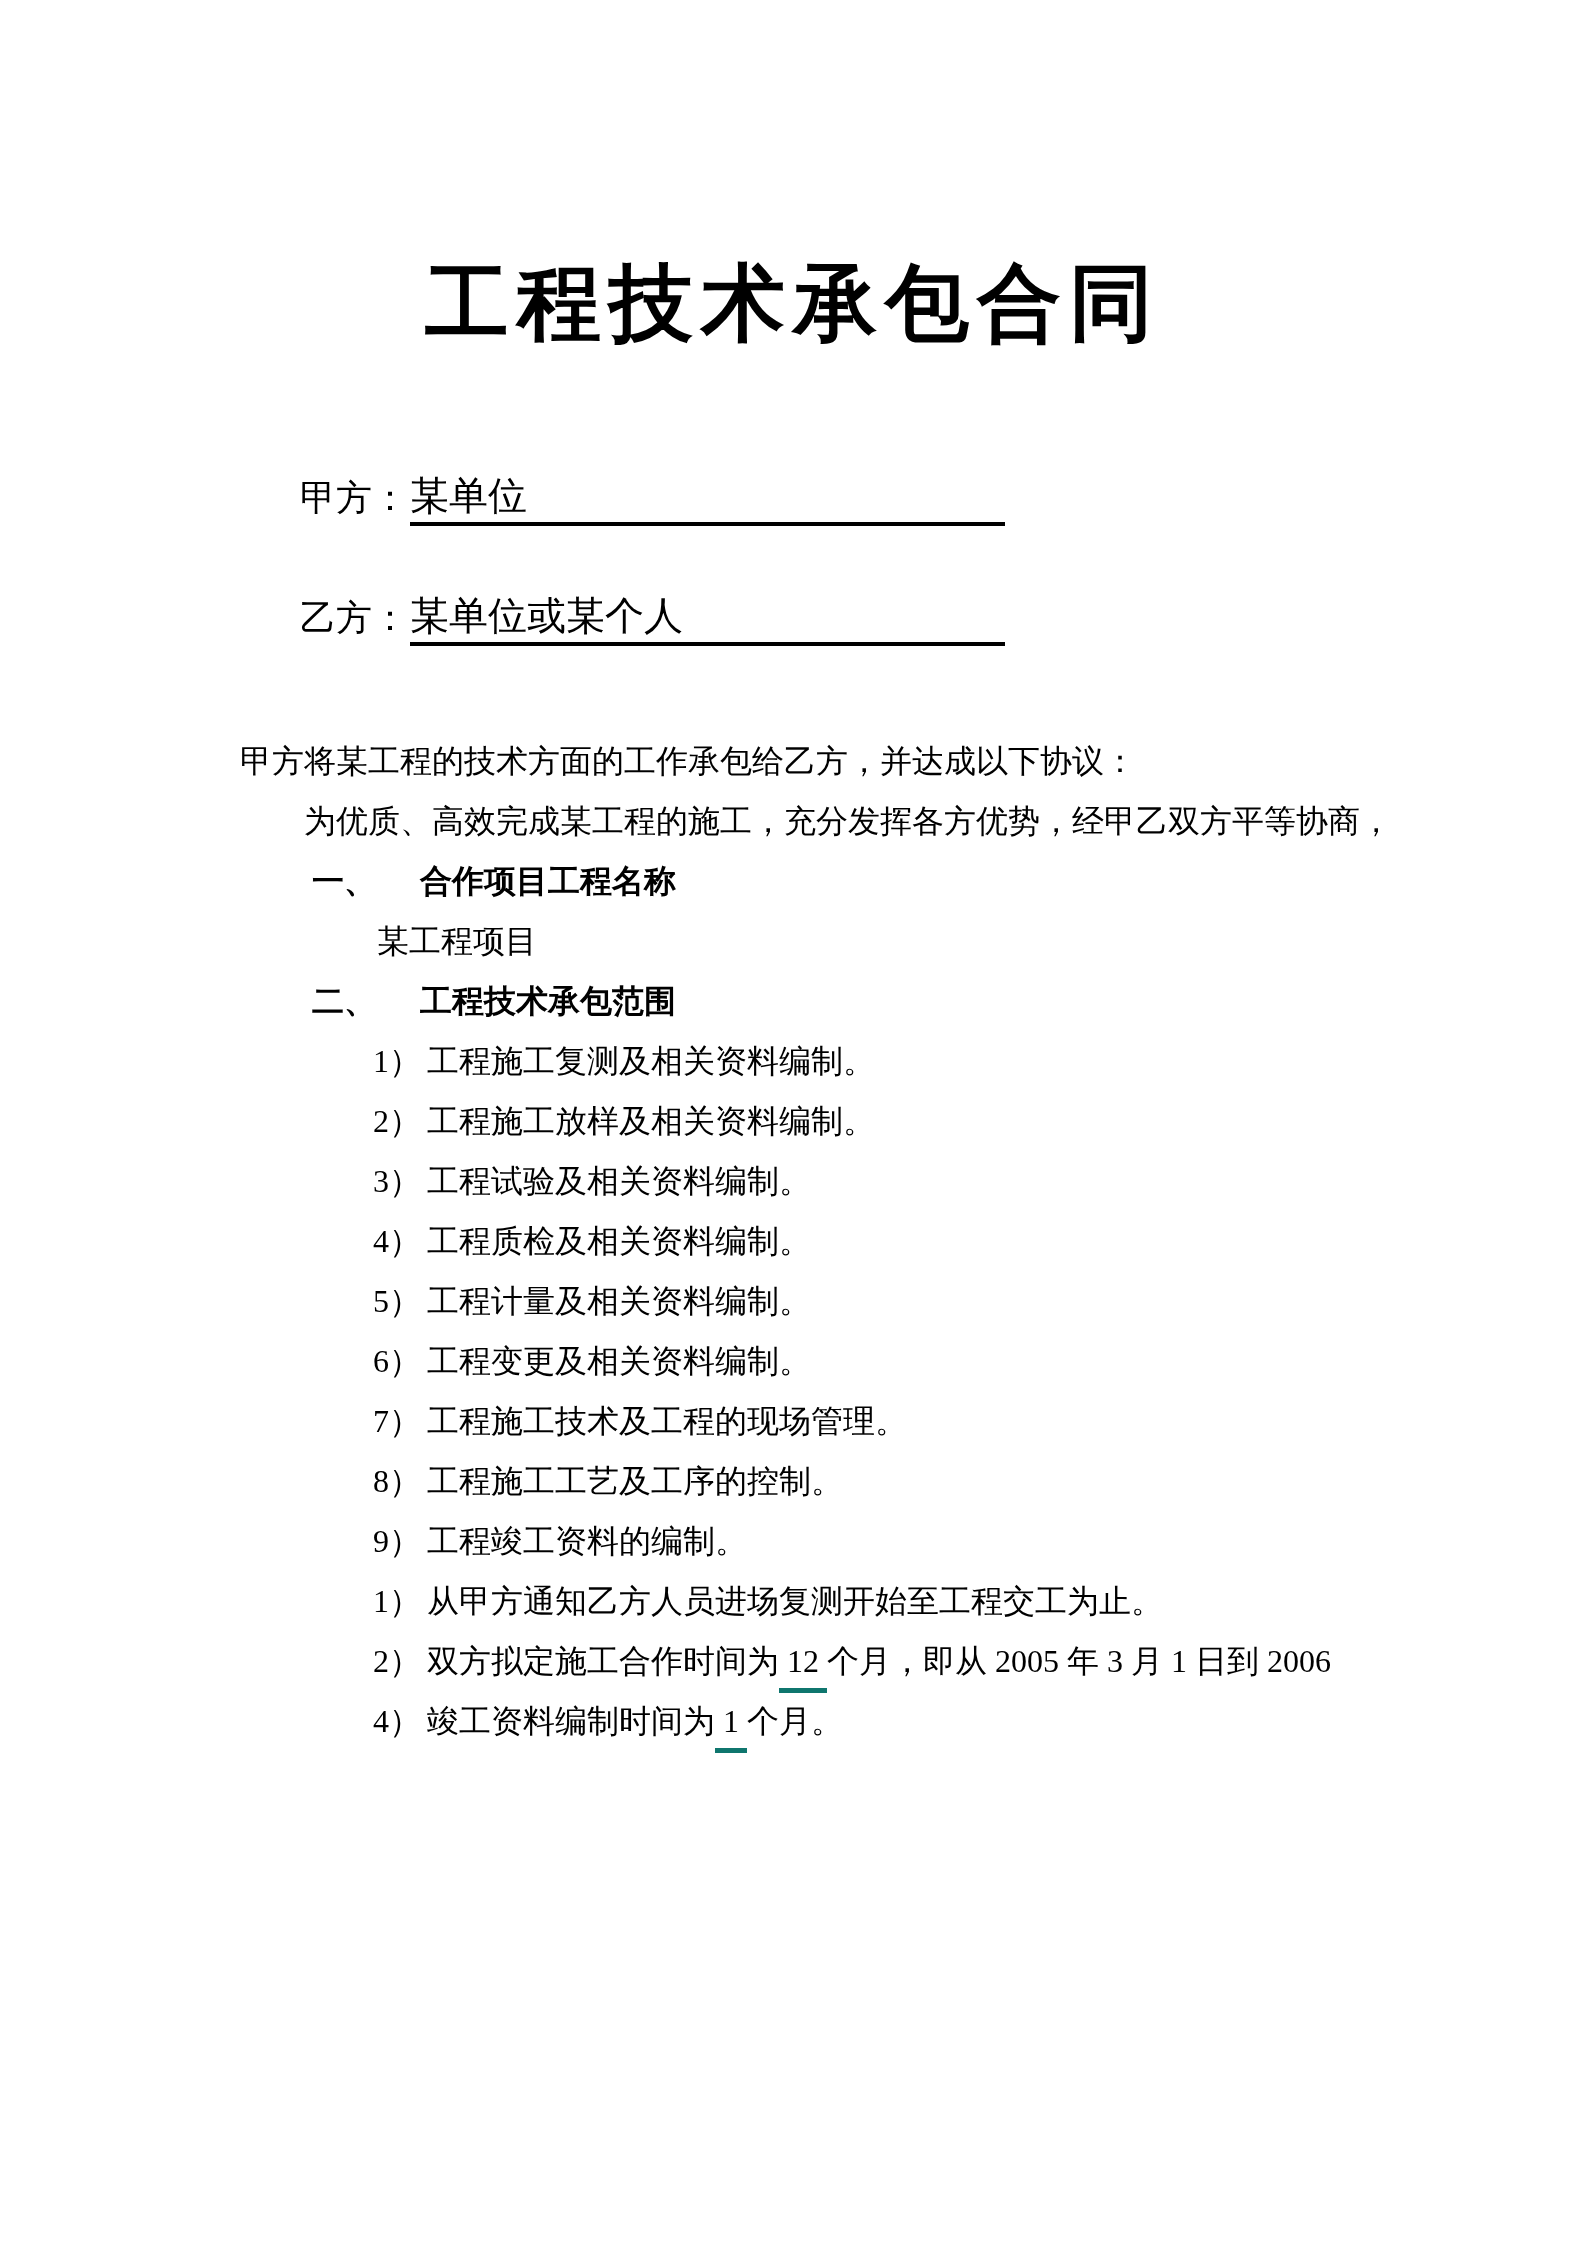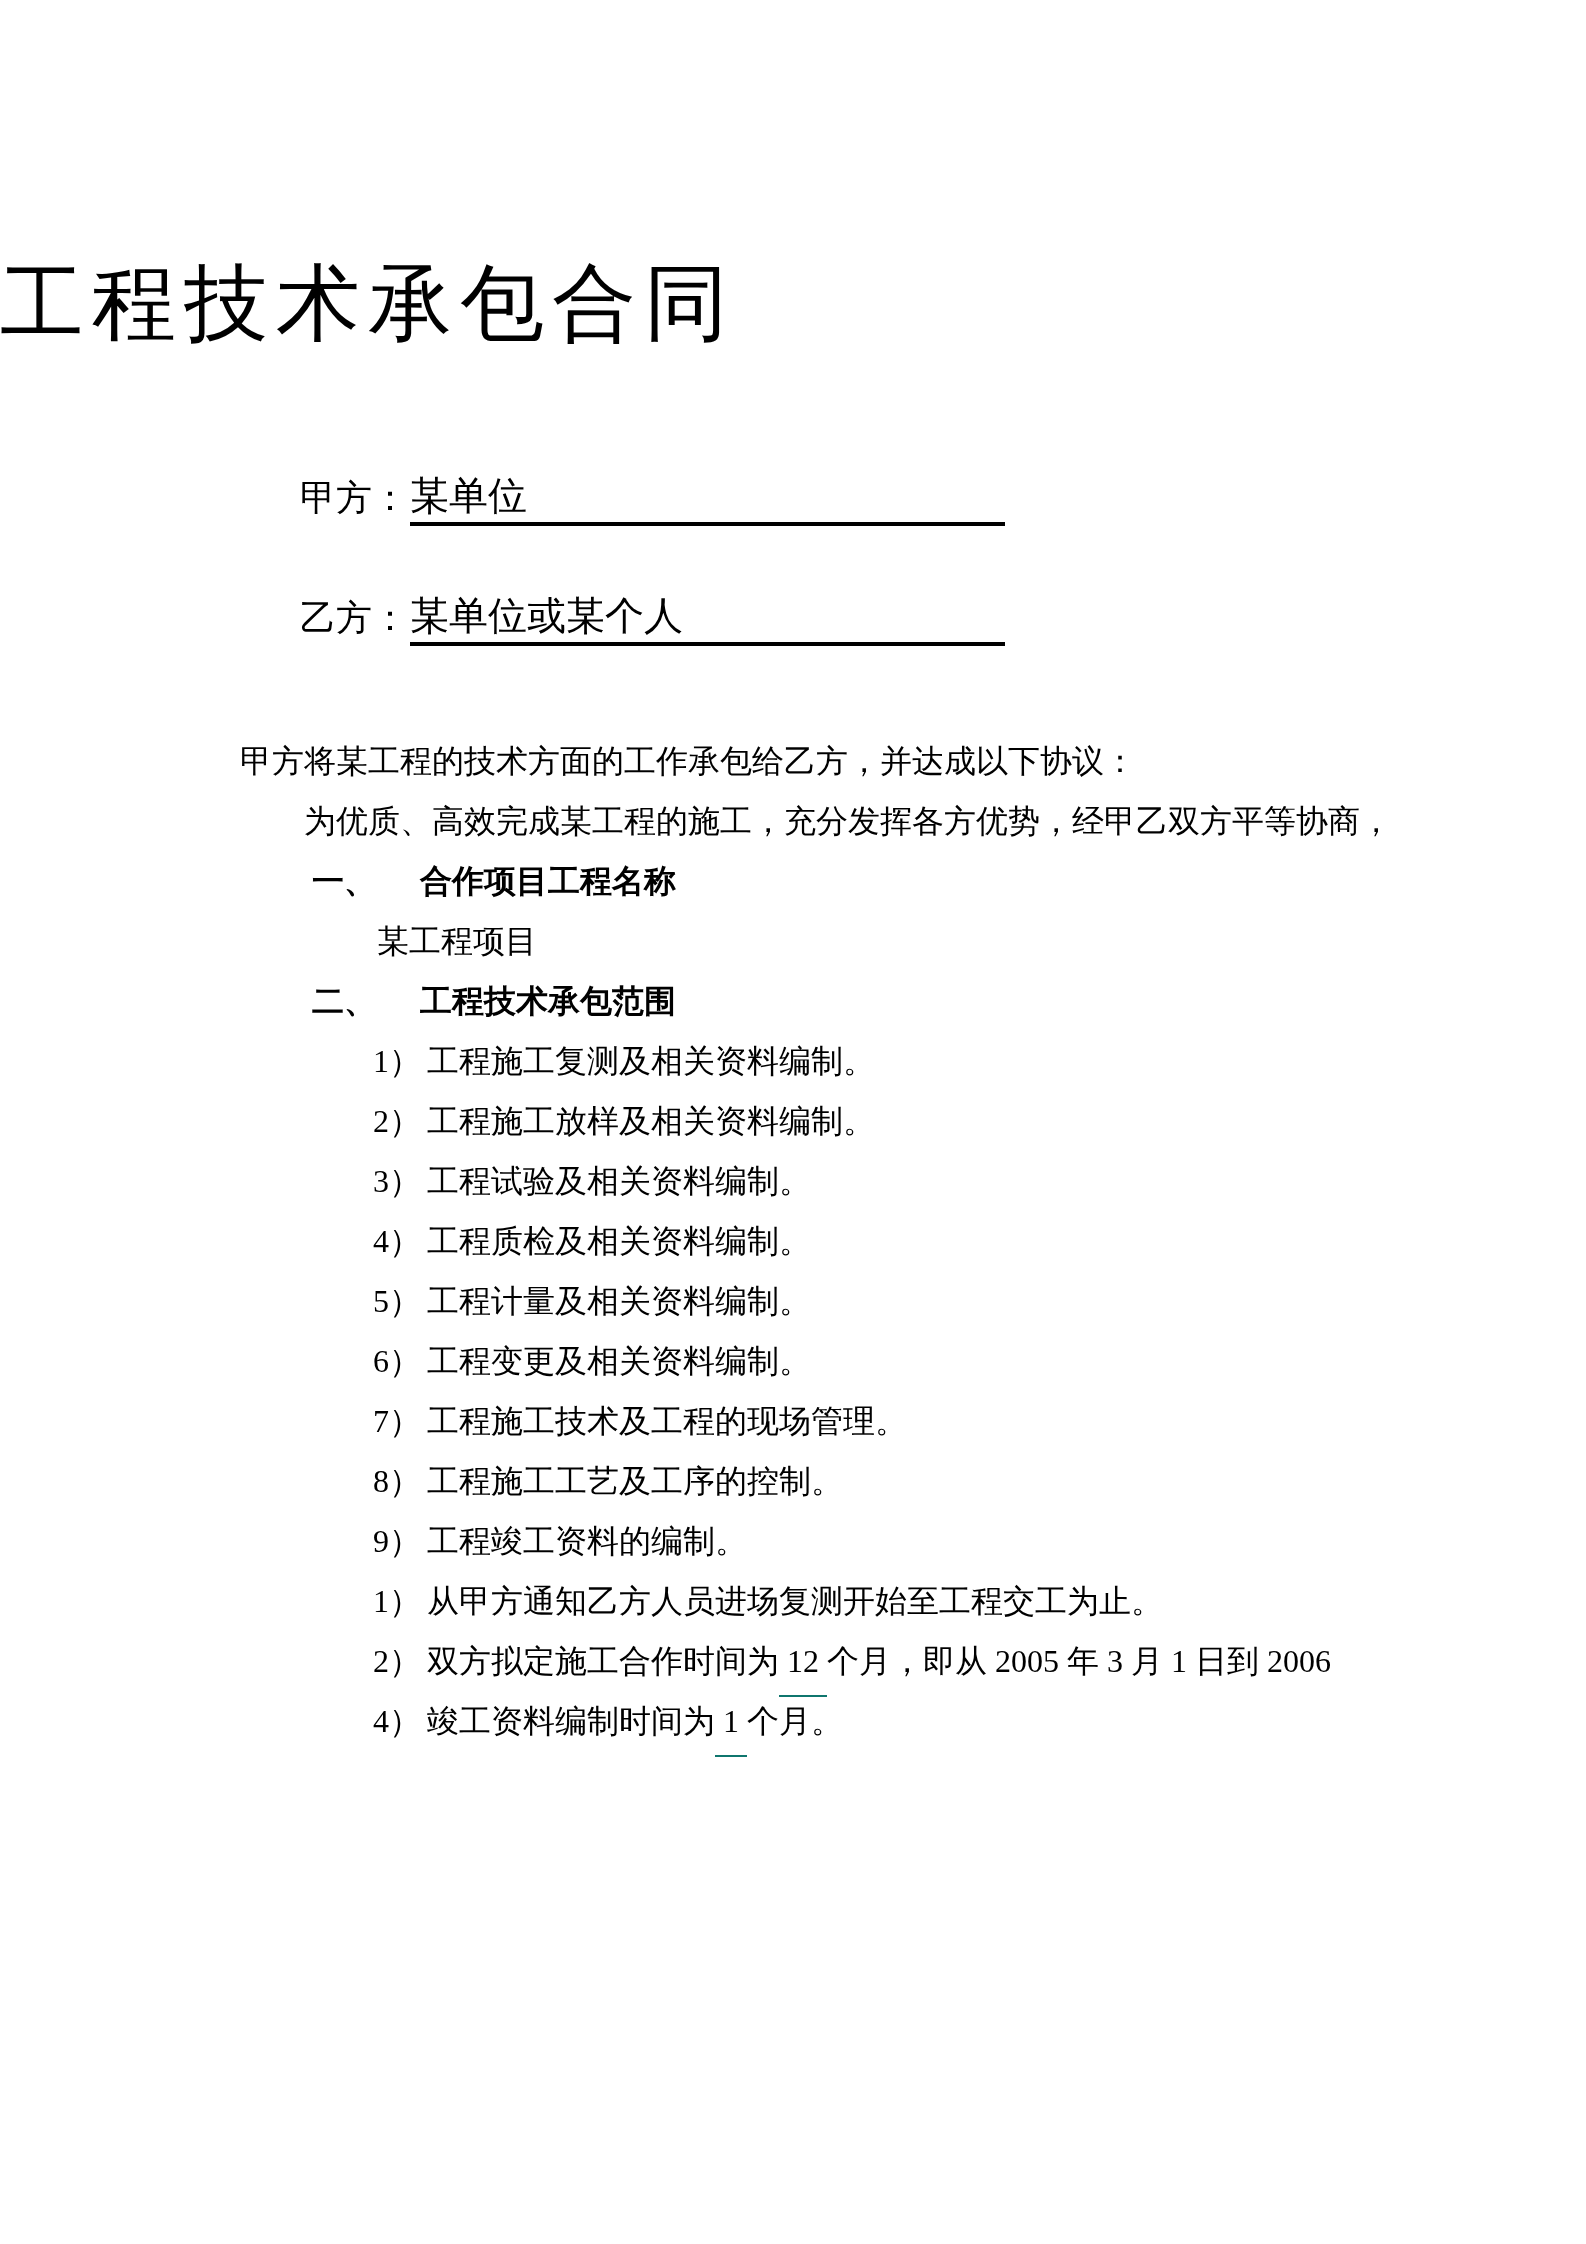--- a/index.html
+++ b/index.html
@@ -8,22 +8,23 @@
     width: 1586px;
     height: 2244px;
     margin: 0;
     background: #ffffff;
     color: #000000;
     font-family: "Liberation Serif", "DejaVu Serif", serif;
     overflow: hidden;
   }
   .doc-title {
     padding-top: 252px;
+    text-align: center;
     font-size: 84px;
-    font-weight: normal;
+    font-weight: bold;
     letter-spacing: 8px;
     line-height: 104px;
     white-space: nowrap;
   }
   .party-row {
     margin-left: 300px;
     margin-right: 240px;
     font-size: 36px;
     line-height: 56px;
     white-space: nowrap;
@@ -48,22 +49,22 @@
   }
   .content .line { white-space: nowrap; }
   .intro-indent { text-indent: 64px; }
   .sec-heading { font-weight: bold; }
   .sec-num { display: inline-block; width: 108px; margin-left: 72px; }
   .sec-para { margin-left: 137px; }
   .item-first { margin-left: 133px; }
   .item-num { display: inline-block; width: 54px; }
   .item-cont { margin-left: 187px; }
   .u-blank {
-    border-bottom: 2px solid #0f766e;
-    padding-bottom: 16px;
+    border-bottom: 5px solid #0f766e;
+    padding-bottom: 9px;
   }
 </style>
 </head>
 <body>
 
 <div class="page">
 
   <div class="doc-title">工程技术承包合同</div>
 
   <div class="party-row first">

